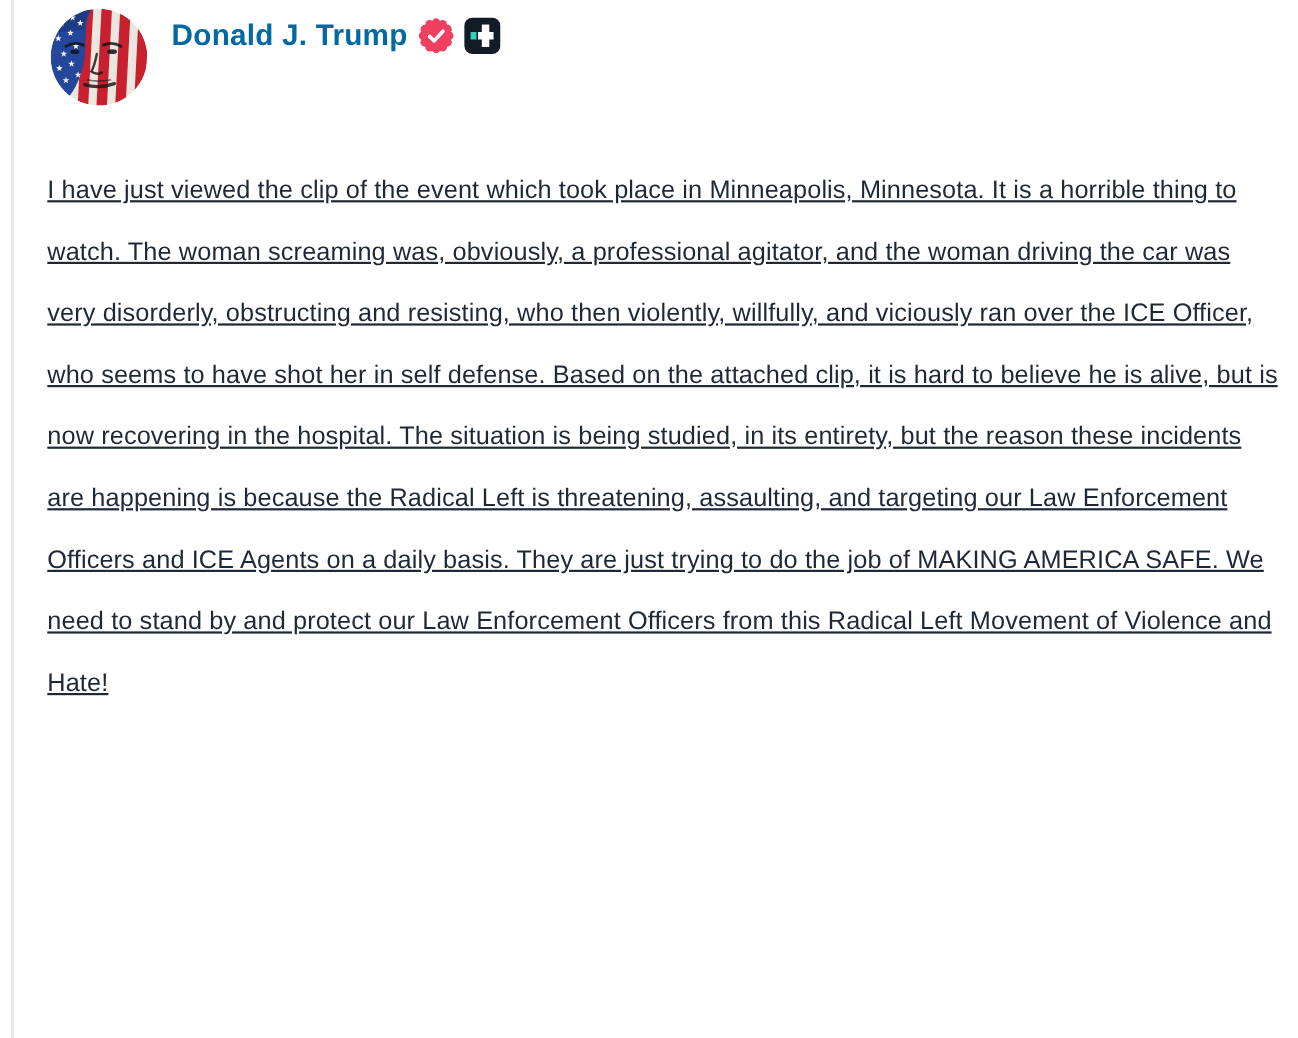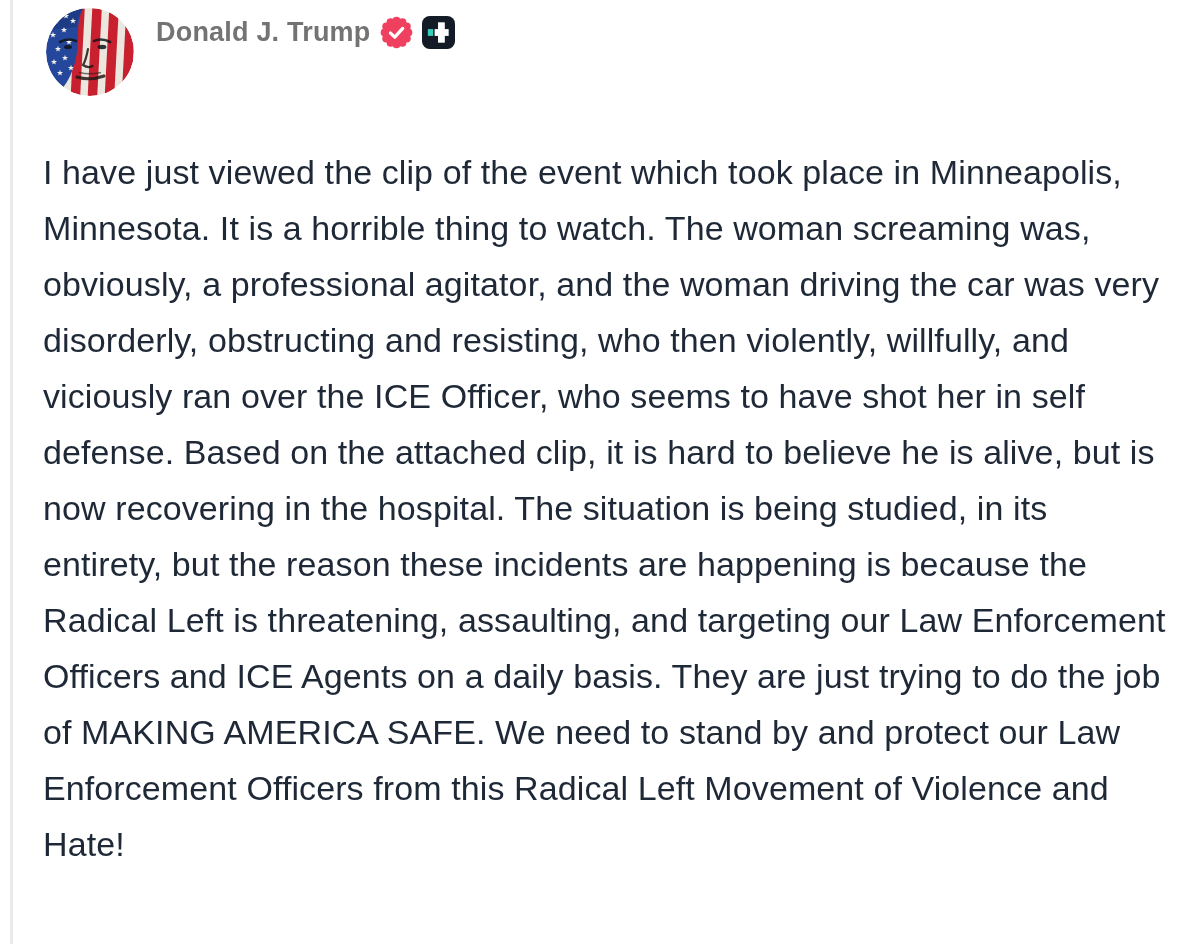--- a/index.html
+++ b/index.html
@@ -34,37 +34,38 @@
     flex: 0 0 88px;
     margin-left: 3px;
     cursor: pointer;
   }
   .avatar svg { display: block; width: 88px; height: 88px; }
   .author-info { margin-left: 22px; padding-top: 8px; }
   .name-row { display: flex; align-items: center; gap: 9px; }
   .display-name {
     font-weight: bold;
     font-size: 27px;
-    color: #737373;
+    color: #0369a1;
     letter-spacing: 0.2px;
     cursor: pointer;
   }
   .badge { width: 33px; height: 33px; display: block; }
   .handle {
     margin-top: 9px;
     font-size: 27px;
     color: #97a0ab;
     cursor: pointer;
   }
   .body-text {
     margin: 48px 0 0 0;
-    font-size: 34px;
+    font-size: 23px;
     line-height: 56px;
     color: #1e2836;
     letter-spacing: 0.1px;
+    text-decoration: underline;
   }
 </style>
 </head>
 <body>
 
 <div class="left-rule"></div>
 
 <article class="post">
 
   <header class="post-header">

